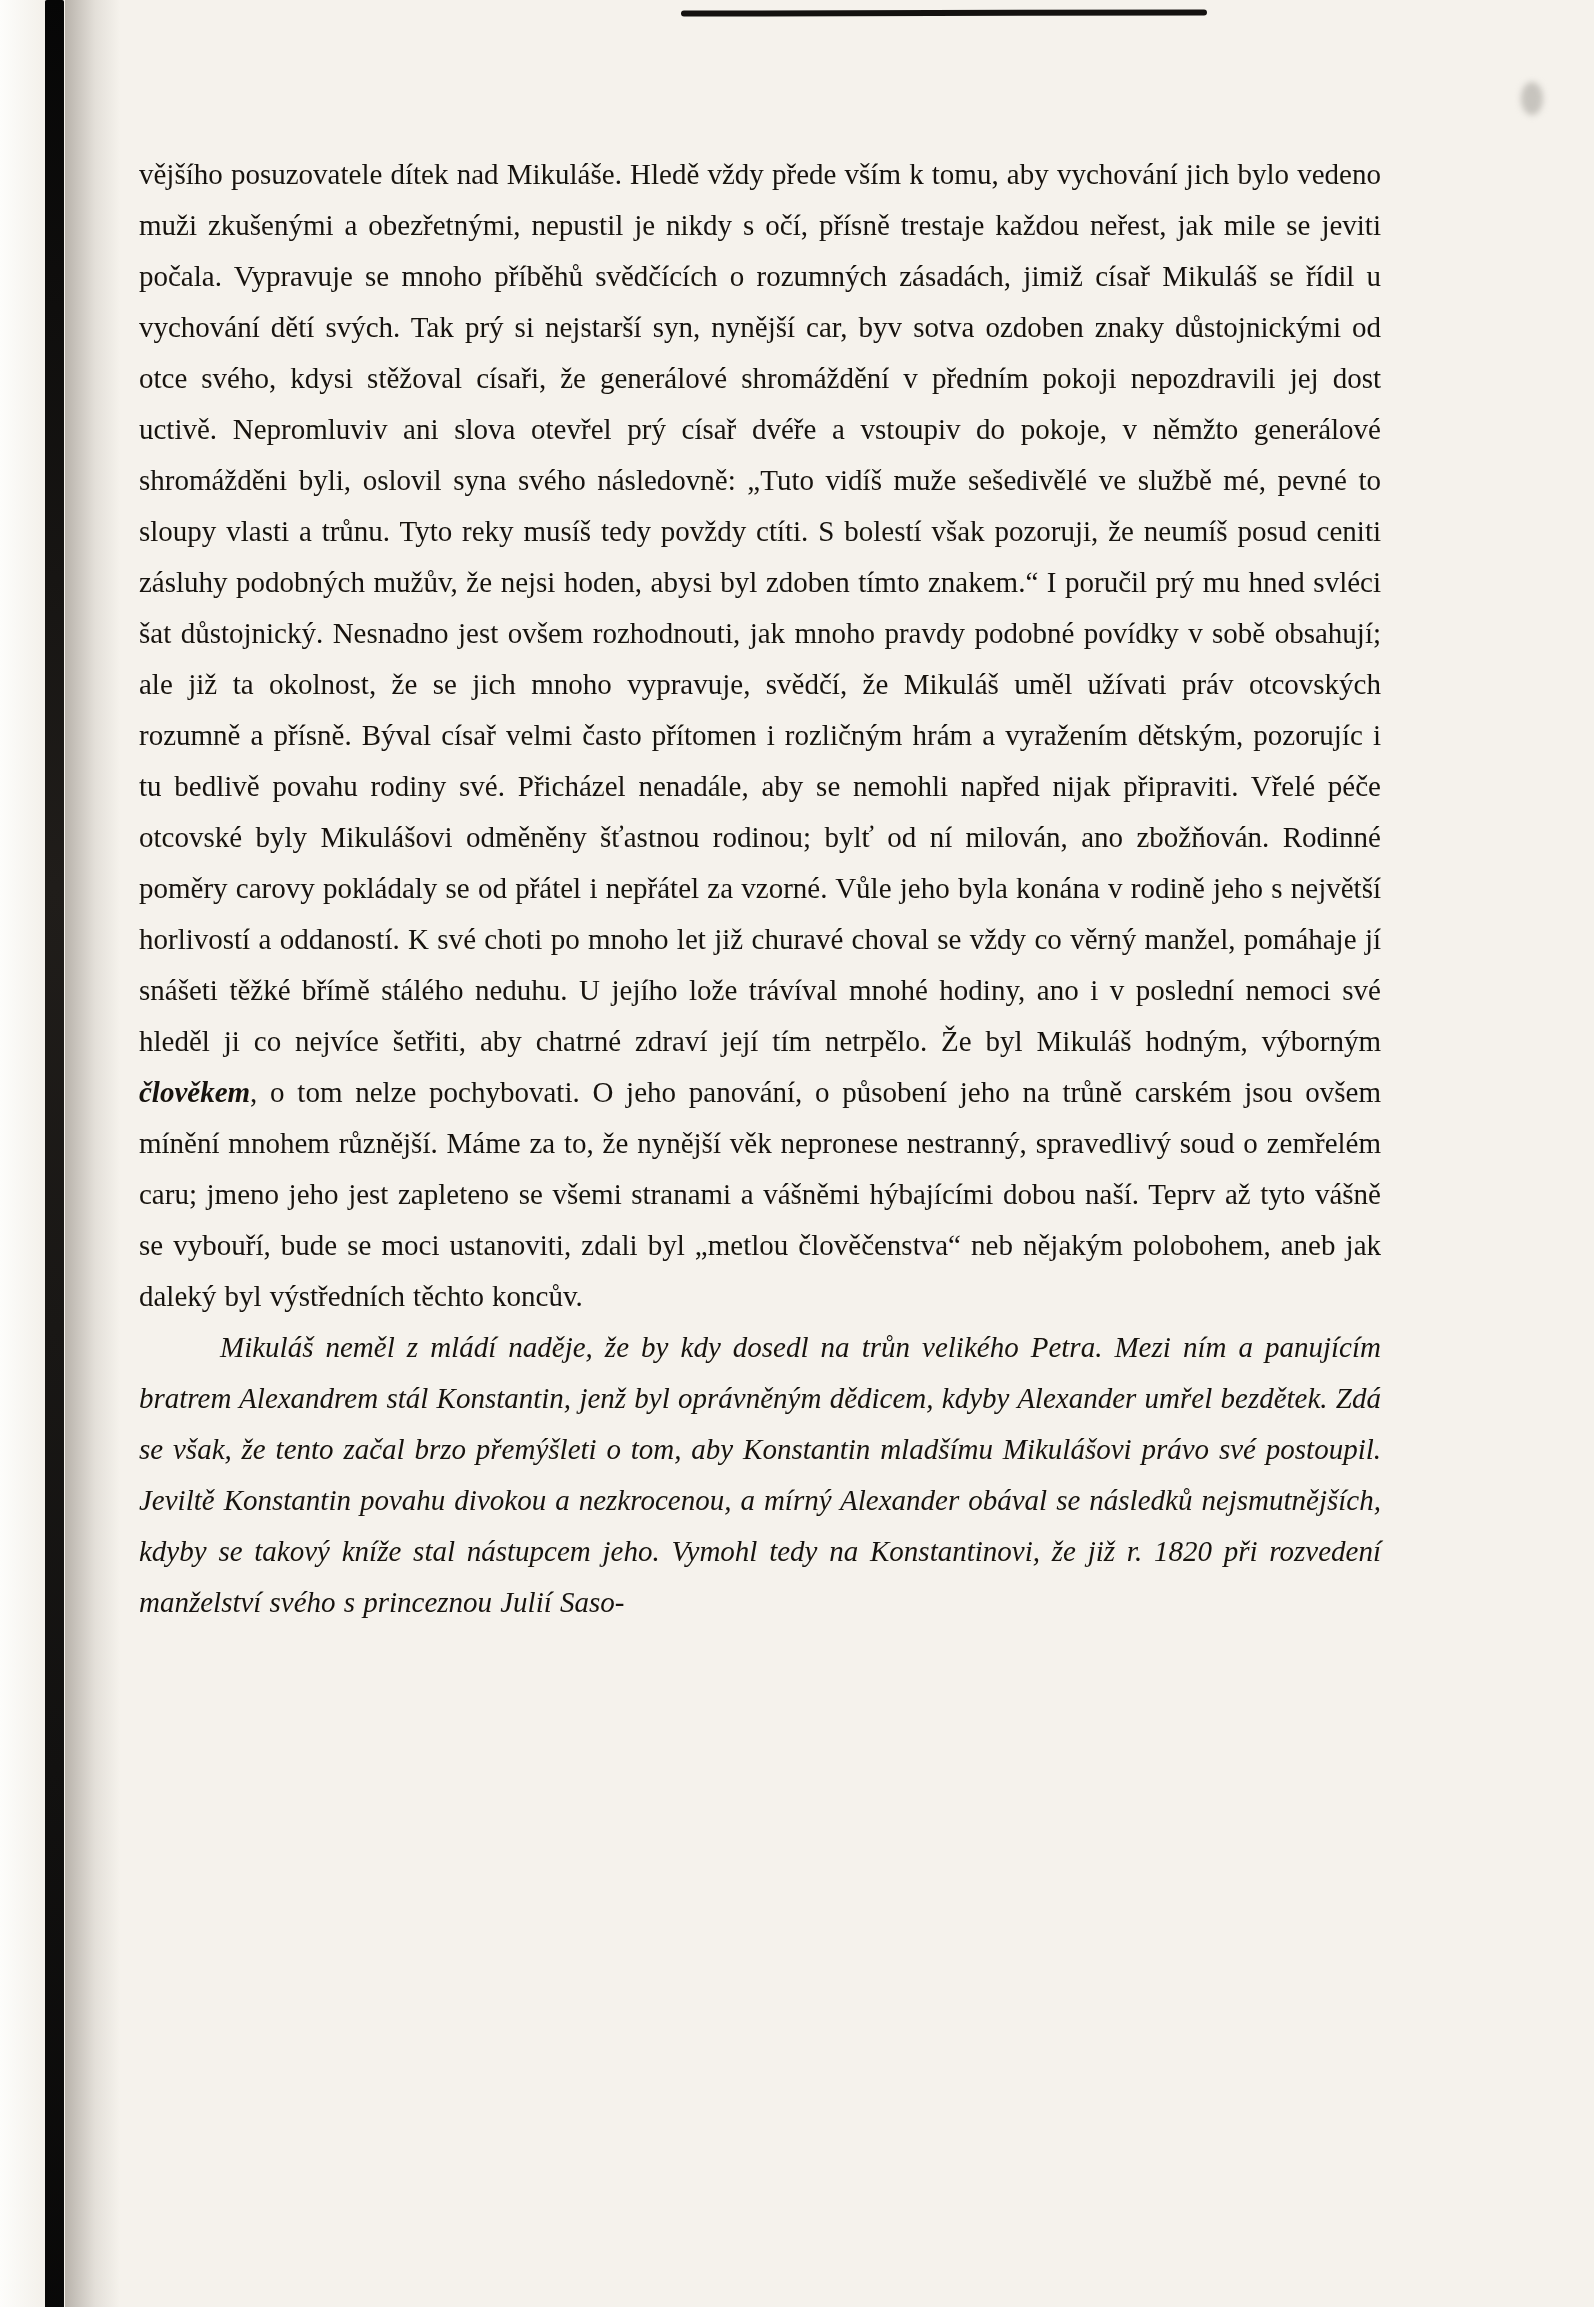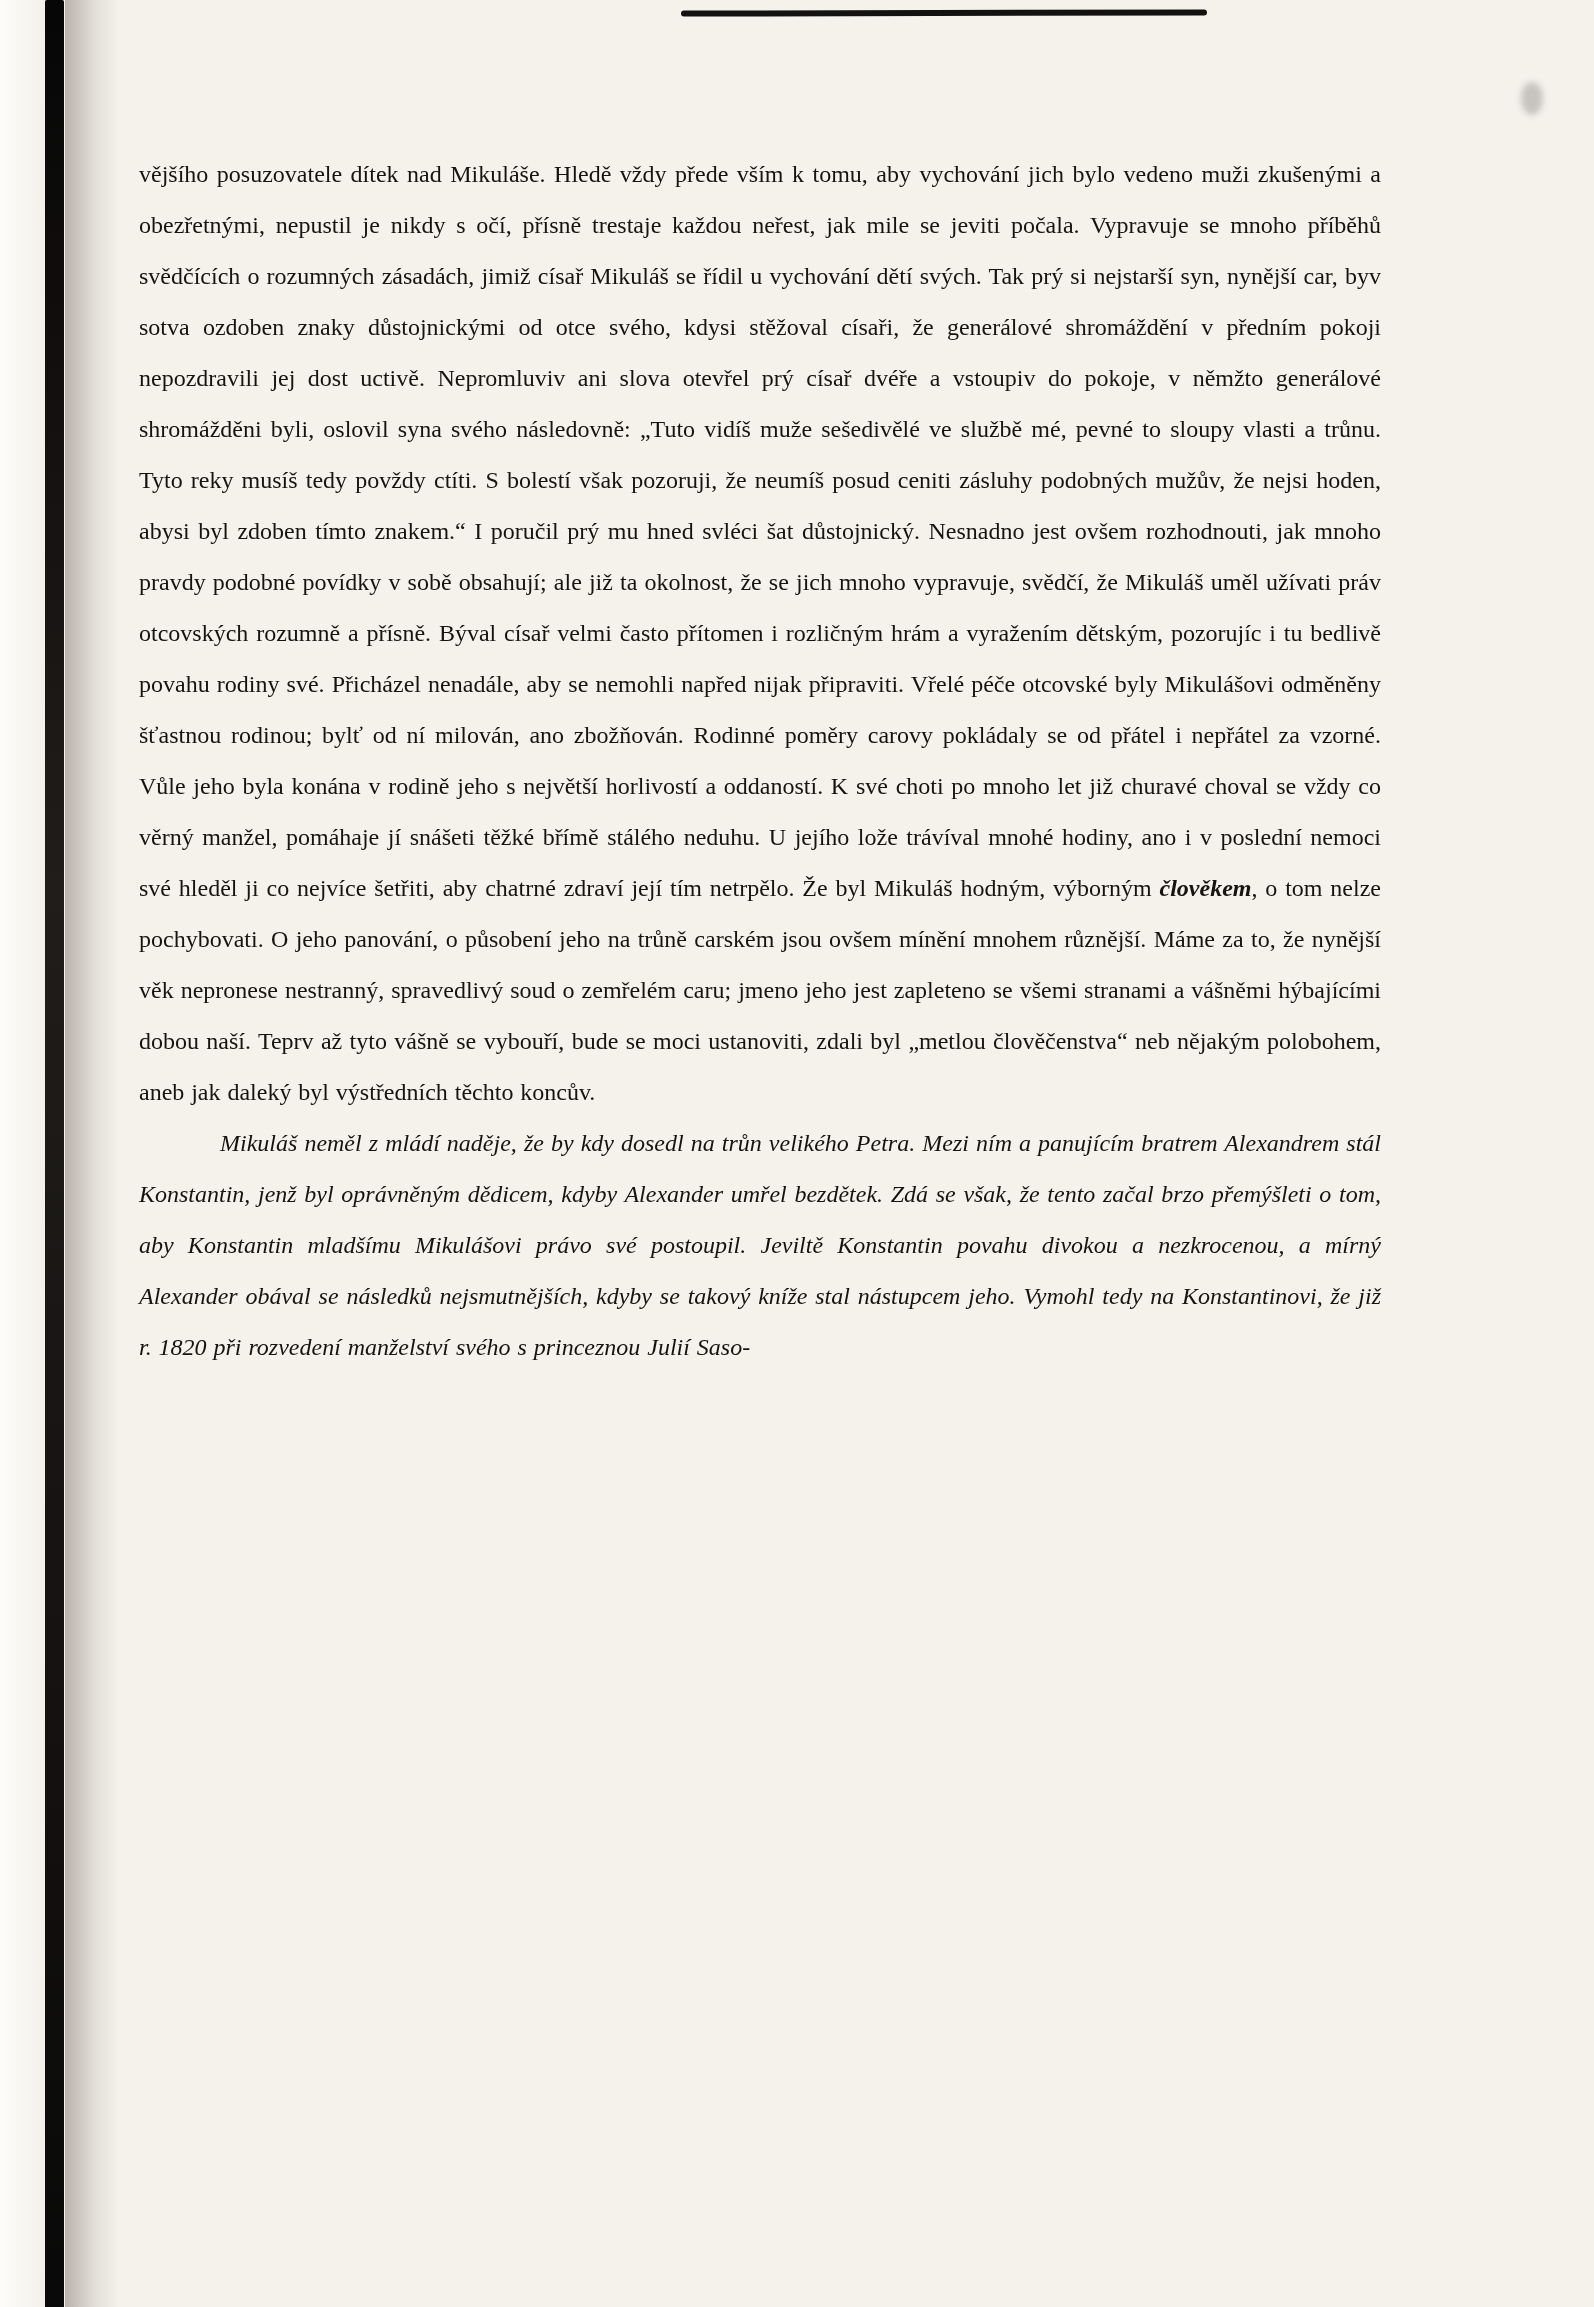--- a/index.html
+++ b/index.html
@@ -42,21 +42,21 @@
     display: block; text-align: center;
     font-style: italic; font-weight: bold;
     font-size: 29px; letter-spacing: 0.5px;
     transform: translateX(-51px);
     padding-top: 8.3px;
   }
   .page-number {
     position: absolute; right: 2.8px; top: -1.8px;
     font-weight: bold; font-size: 40px; letter-spacing: 2.3px;
   }
-  .body-text { font-size: 24px; line-height: 51px; text-align: justify; word-spacing: 0.9px; }
+  .body-text { font-size: 29px; line-height: 51px; text-align: justify; word-spacing: 0.9px; }
   .para { margin: 0; }
   .para.indent { text-indent: 81px; font-style: italic; }
   .em-word { font-style: italic; font-weight: bold; }
 </style>
 </head>
 <body>
 
 <div class="scan-edge-left"></div>
 <div class="gutter-band"></div>
 <div class="gutter-shade"></div>

